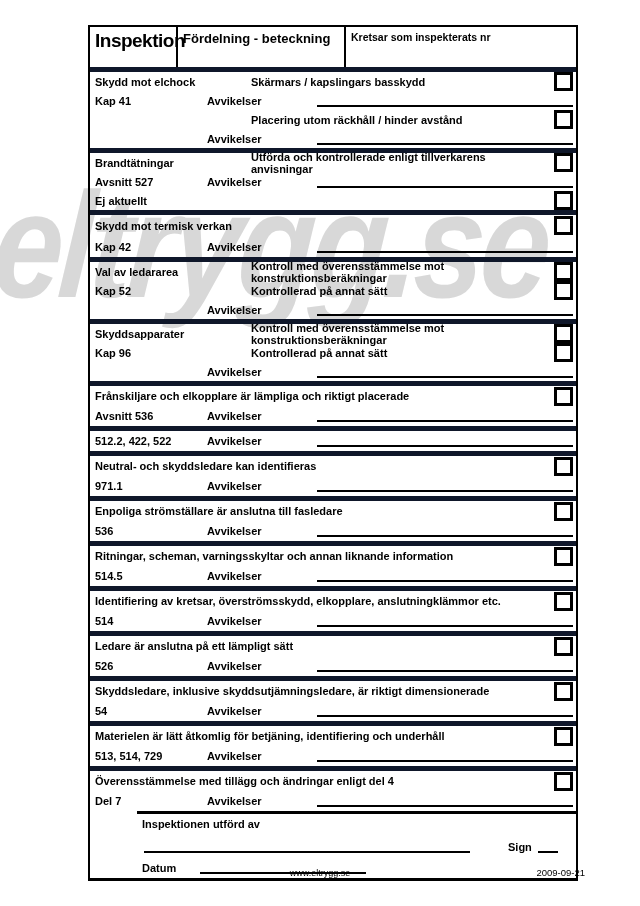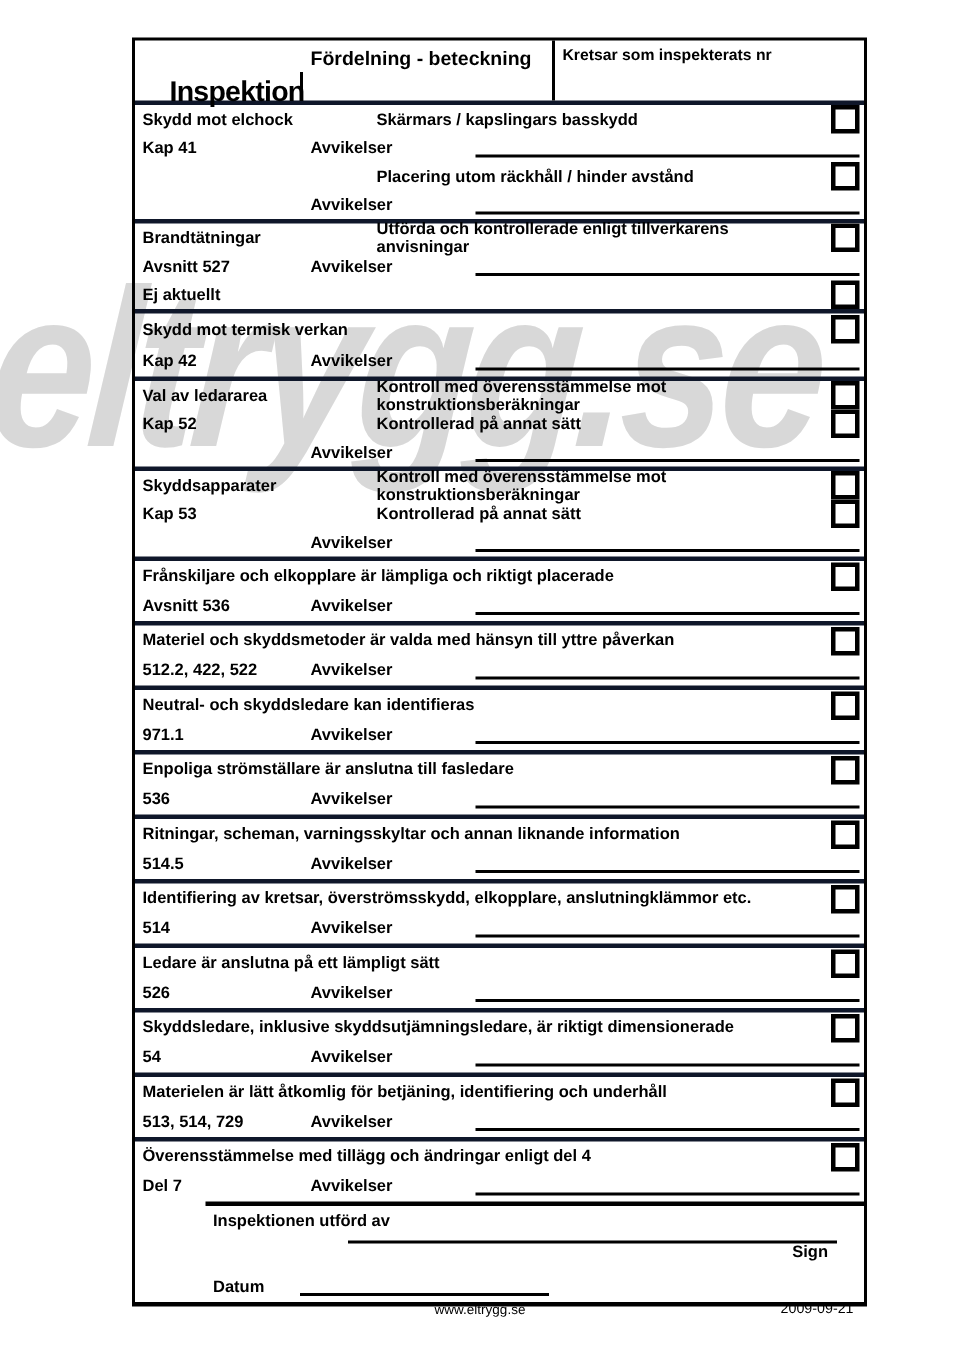--- a/index.html
+++ b/index.html
@@ -21,49 +21,49 @@
     line-height:1.3;
   }
 
   .form {
     position:absolute; left:88px; top:25px; width:490px; z-index:2;
     border:2px solid #000; border-bottom-width:3px;
     font-weight:bold; font-size:11px;
   }
 
   .header { display:flex; height:40px; }
-  .h-title { width:112px; border-right:2px solid #000; font-size:19px; padding:3px 2px 0 23px; letter-spacing:-0.5px;margin-top:21px; }
+  .h-title { width:88px; border-right:2px solid #000; font-size:19px; padding:3px 2px 0 5px; letter-spacing:-0.5px; }
   .h-col2  { width:168px; border-right:2px solid #000; font-size:13px; padding:4px 2px 0 5px; }
   .h-col3  { flex:1; font-size:10.5px; padding:4px 2px 0 5px; }
 
-  .section { border-top:3px solid #0f172a; }
+  .section { border-top:5px solid #0f172a; }
   .section-footer { border-top:3px solid #000;margin-left:47px; }
 
   .row { display:flex; align-items:center; height:19px; padding:0 3px 0 5px; }
   .row.h20 { height:20px;justify-content:center; }
   .row.h21 { height:21px;justify-content:center; }
   .lcol { width:112px; flex:none; }
   .item { flex:1;margin-left:44px; }
   .title { flex:1; }
   .avl { width:110px; flex:none; }
   .line { flex:1; height:12px; border-bottom:2px solid #000; }
   .cb { width:19px; height:19px; border:3px solid #000; background:#fff; flex:none; margin-left:4px; }
   .ej-row { justify-content:space-between; }
   .ej-label { margin-right:44px; }
 
   .f-row1 { height:20px; display:flex; align-items:center; padding:0 3px 0 5px; }
-  .f-row2 { height:24px; display:flex; align-items:flex-end; padding:0 18px 5px 7px;flex-direction:column; }
+  .f-row2 { height:24px; display:flex; align-items:flex-end; padding:0 18px 5px 7px; }
   .long-line { width:326px; border-bottom:2px solid #000; height:10px; }
   .sign-label { margin-left:38px; margin-right:6px; }
   .sign-line { flex:1; border-bottom:2px solid #000; height:10px; }
   .f-row3 { height:20px; display:flex; align-items:flex-end; padding:0 0 4px 5px; }
   .datum-line { width:166px; border-bottom:2px solid #000; height:10px; margin-left:24px; }
 
   .site { position:absolute; top:868px; left:0; width:100%; text-align:center; font-size:9px; z-index:2; }
-  .pfdate { position:absolute; top:867px; right:71px; font-size:9.5px; z-index:2; }
+  .pfdate { position:absolute; top:867px; right:55px; font-size:9.5px; z-index:2; }
 </style>
 </head>
 <body>
 
 <div class="page">
 
   <div class="watermark">eltrygg.se</div>
 
   <div class="form">
 
@@ -143,21 +143,21 @@
       </div>
     </div>
 
     <div class="section">
       <div class="row">
         <span class="lcol">Skyddsapparater</span>
         <span class="item">Kontroll med överensstämmelse mot konstruktionsberäkningar</span>
         <span class="cb"></span>
       </div>
       <div class="row">
-        <span class="lcol">Kap 53</span>
+        <span class="lcol">Kap 96</span>
         <span class="item">Kontrollerad på annat sätt</span>
         <span class="cb"></span>
       </div>
       <div class="row">
         <span class="lcol"></span>
         <span class="avl">Avvikelser</span>
         <span class="line"></span>
       </div>
     </div>
 
@@ -167,24 +167,20 @@
         <span class="cb"></span>
       </div>
       <div class="row h20">
         <span class="lcol">Avsnitt 536</span>
         <span class="avl">Avvikelser</span>
         <span class="line"></span>
       </div>
     </div>
 
     <div class="section">
-      <div class="row h20">
-        <span class="title">Materiel och skyddsmetoder är valda med hänsyn till yttre påverkan</span>
-        <span class="cb"></span>
-      </div>
       <div class="row h20">
         <span class="lcol">512.2, 422, 522</span>
         <span class="avl">Avvikelser</span>
         <span class="line"></span>
       </div>
     </div>
 
     <div class="section">
       <div class="row h20">
         <span class="title">Neutral- och skyddsledare kan identifieras</span>

